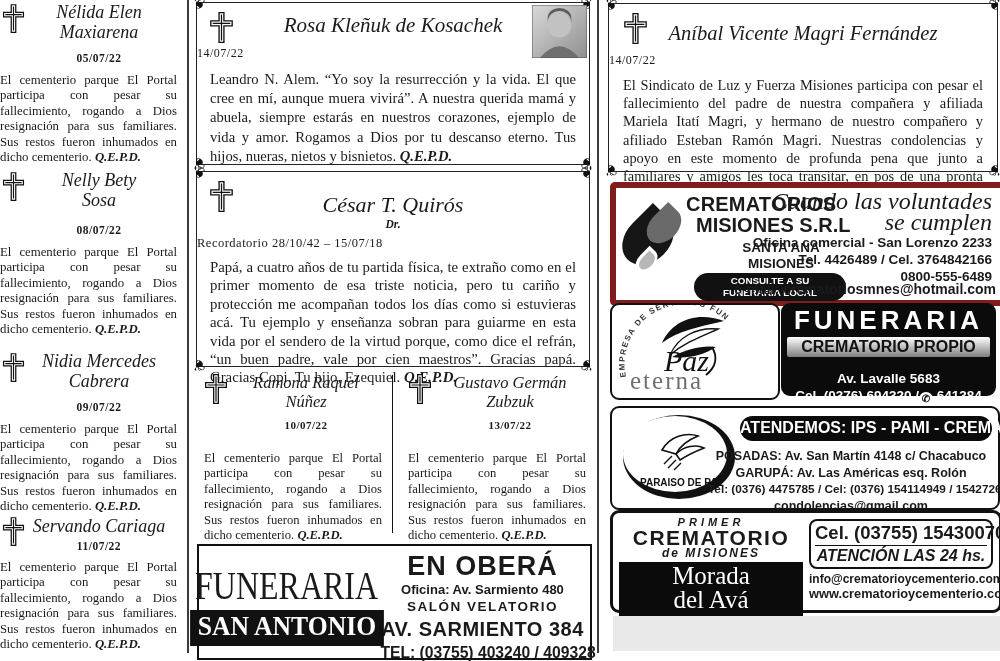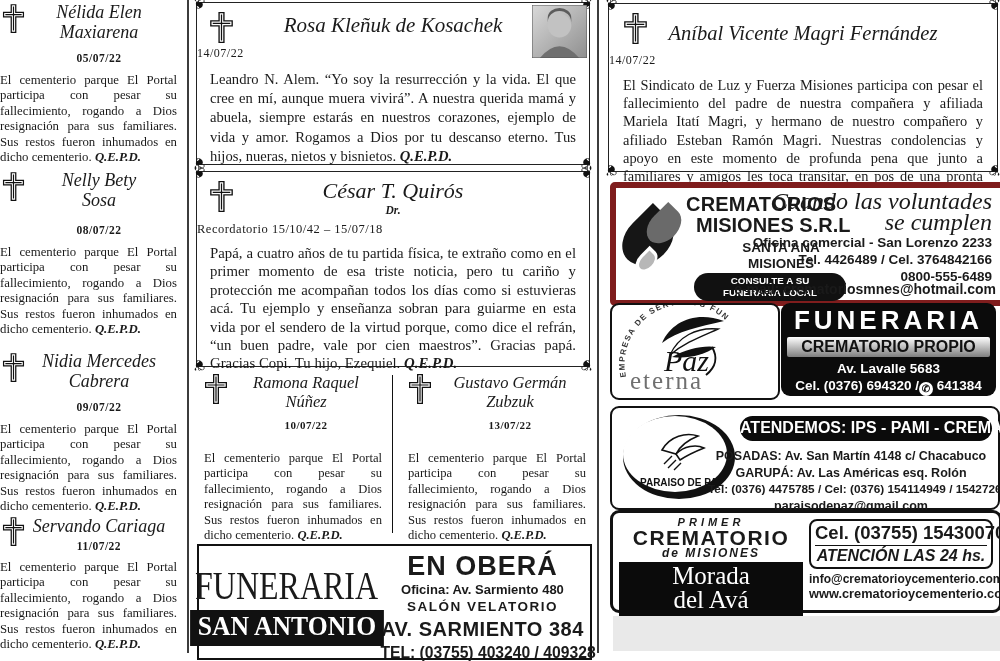--- a/index.html
+++ b/index.html
@@ -52,21 +52,21 @@
               text-align:center;font-size:9.8px;font-weight:800;line-height:11.5px;padding:2px 0 3px;}
   .crema-slogan{position:absolute;right:10px;top:3px;text-align:right;font-family:"Liberation Serif",serif;
                 font-style:italic;font-weight:normal;font-size:24px;line-height:21px;}
   .crema-line{position:absolute;right:10px;font-size:13.5px;font-weight:800;white-space:nowrap;}
   
   .paz-left{border:2px solid #111;border-radius:9px;background:#fff;}
   .paz-right{background:#0b0b0b;border-radius:9px;color:#fff;font-family:"Liberation Sans",sans-serif;text-align:center;}
   .paz-title{font-size:26px;font-weight:900;letter-spacing:4px;margin-top:2px;}
   .paz-bar{background:linear-gradient(#ffffff,#7e7e7e);color:#111;font-size:16px;font-weight:bold;
            margin:1px 6px 0;border-radius:2px;padding:1px 0;}
-  .paz-lines{font-size:13.5px;font-weight:800;line-height:17px;margin-top:3px;}
+  .paz-lines{font-size:13.5px;font-weight:800;line-height:17px;margin-top:13px;}
   .wa{display:inline-block;width:14px;height:14px;border-radius:50%;background:#fff;color:#111;
       font-size:10px;line-height:14px;vertical-align:-2px;}
   
   .para{border:2px solid #111;border-radius:9px;background:#fff;font-family:"Liberation Sans",sans-serif;}
   .para-banner{position:absolute;left:128px;top:8px;right:6px;background:#0b0b0b;color:#fff;border-radius:16px;
                text-align:center;font-size:16px;font-weight:900;padding:3px 0 4px;white-space:nowrap;}
   .para-lines{position:absolute;left:96px;top:40px;right:4px;text-align:center;font-weight:800;
               font-size:12.5px;line-height:16.5px;}
   .para-tel{font-size:11.8px;white-space:nowrap;}
   
@@ -183,23 +183,23 @@
   </div>
 
   <div class="obox" style="left:196px;top:171px;width:392px;height:194px;">
     <span class="corner c-tl">❦</span>
     <span class="corner c-tr">❦</span>
     <span class="corner c-bl">❦</span>
     <span class="corner c-br">❦</span>
     <span class="abs" style="left:12px;top:8px;"><svg width="25" height="33" viewBox="0 0 24 32">
           <use href="#cross-sym"></use>
         </svg></span>
-    <div class="bigname" style="font-size:22px;margin-top:6px;">César T. Quirós</div>
+    <div class="bigname" style="font-size:22px;margin-top:20px;">César T. Quirós</div>
     <div style="text-align:center;font-weight:bold;font-style:italic;font-size:11.5px;">Dr.</div>
-    <div class="bigdate" style="font-size:12.5px;margin-top:6px;">Recordatorio 15/10/42 – 15/07/18</div>
+    <div class="bigdate" style="font-size:12.5px;margin-top:6px;">Recordatorio 28/10/42 – 15/07/18</div>
     <div class="bigbody" style="font-size:14.8px;line-height:18.4px;margin-top:7px;"><span>Papá, a cuatro años de tu partida física, te extraño como en el primer momento de esa triste noticia, pero tu cariño y protección me acompañan todos los días como si estuvieras acá. Tu ejemplo y enseñanza sobran para guiarme en esta vida por el sendero de la virtud porque, como dice el refrán, “un buen padre, vale por cien maestros”. Gracias papá. Gracias Copi. Tu hijo, Ezequiel.</span> <span class="qepd">Q.E.P.D.</span></div>
   </div>
 
   <div class="abs" style="left:196px;top:371px;width:392px;height:167px;">
     <div class="abs" style="left:196px;top:4px;width:1.2px;height:158px;background:#111;"></div>
 
     <div class="mini" style="left:0;">
       <span class="cross" style="left:8px;top:2px;"><svg width="24" height="32" viewBox="0 0 24 32">
             <use href="#cross-sym"></use>
           </svg></span>
@@ -313,21 +313,21 @@
       <path d="M42 38 C 50 24 66 20 78 24 C 68 28 60 34 56 42 z" fill="#fff" stroke="#111" stroke-width="1.6"></path>
       <path d="M56 42 C 64 34 76 32 84 36 C 74 40 66 44 60 48 z" fill="#fff" stroke="#111" stroke-width="1.6"></path>
       <path d="M44 52 l8 -8 M48 56 l8 -8 M54 58 l7 -7" stroke="#111" stroke-width="1.4"></path>
       <text x="20" y="74" font-family="Liberation Sans, sans-serif" font-size="10" font-weight="bold" fill="#111">PARAISO DE PAZ</text>
     </svg>
     <div class="para-banner">ATENDEMOS: IPS - PAMI - CREMACIONES</div>
     <div class="para-lines">
       <div>POSADAS: Av. San Martín 4148 c/ Chacabuco</div>
       <div>GARUPÁ: Av. Las Américas esq. Rolón</div>
       <div class="para-tel">Tel: (0376) 4475785 / Cel: (0376) 154114949 / 154272626</div>
-      <div>paraisodepaz@gmail.com</div>
+      <div>condolencias@gmail.com</div>
     </div>
   </div>
 
   <div class="abs mor" style="left:610px;top:510px;width:386px;height:97px;">
     <div class="mor-left">
       <div class="mor-primer">PRIMER</div>
       <div class="mor-crema">CREMATORIO</div>
       <div class="mor-demis">de MISIONES</div>
       <div class="mor-black">
         <div class="mor-logo">Morada</div>

